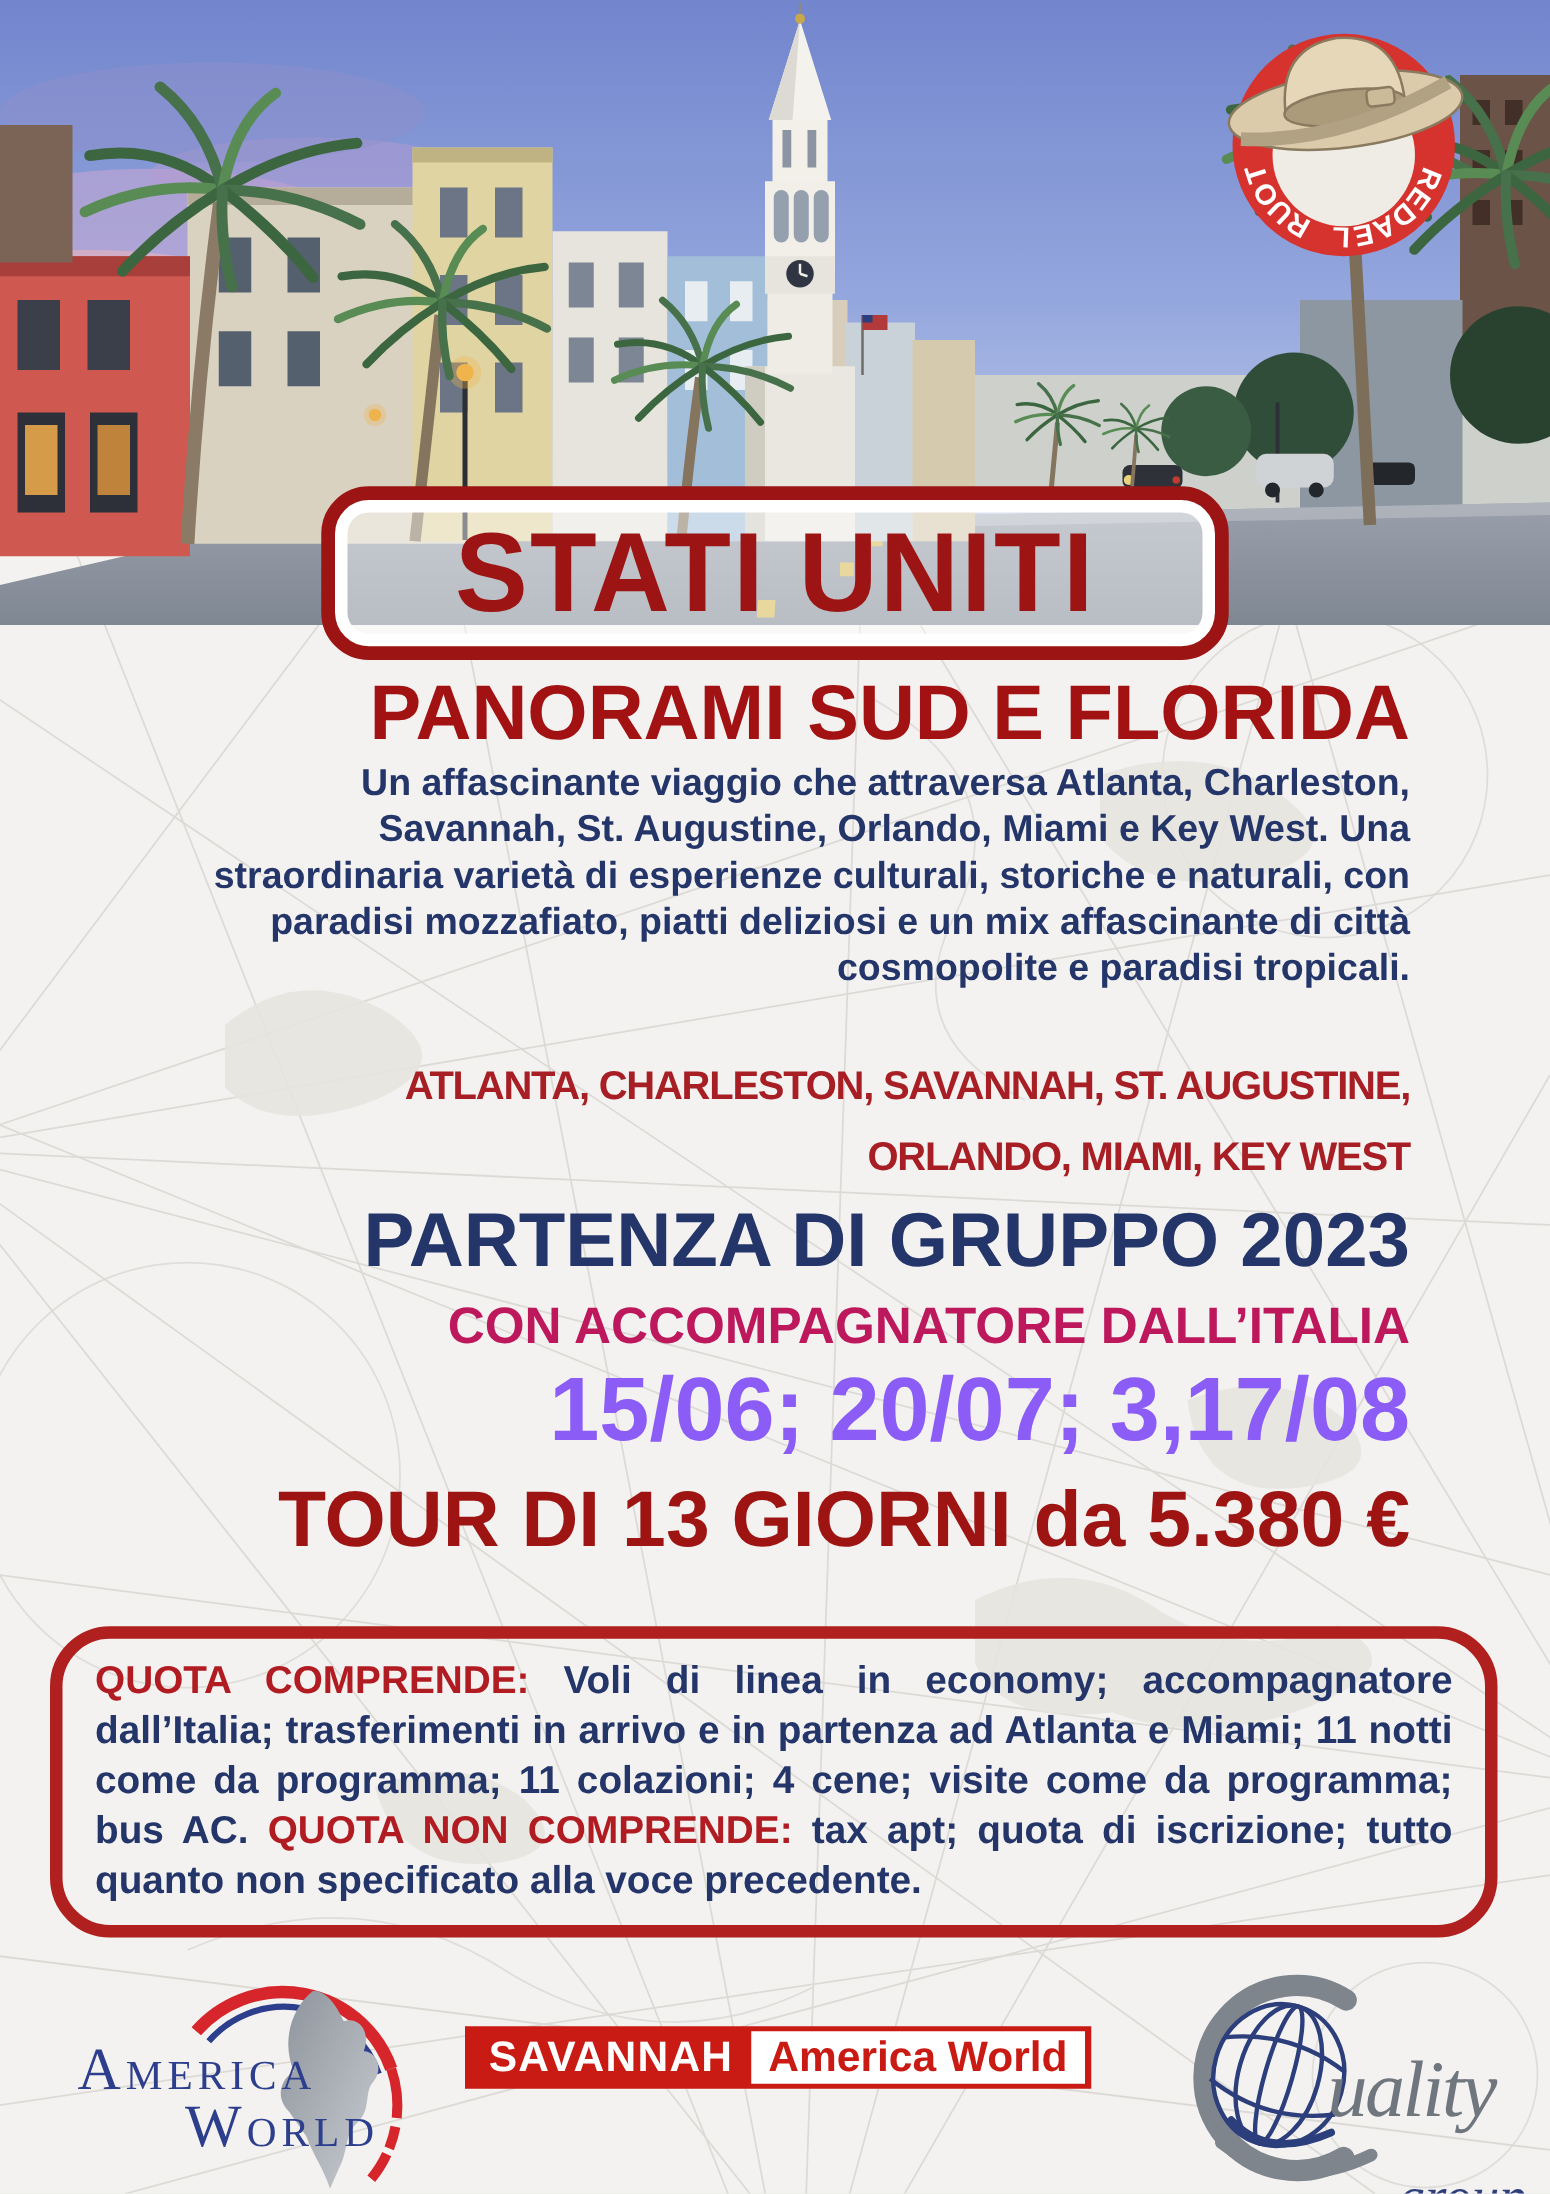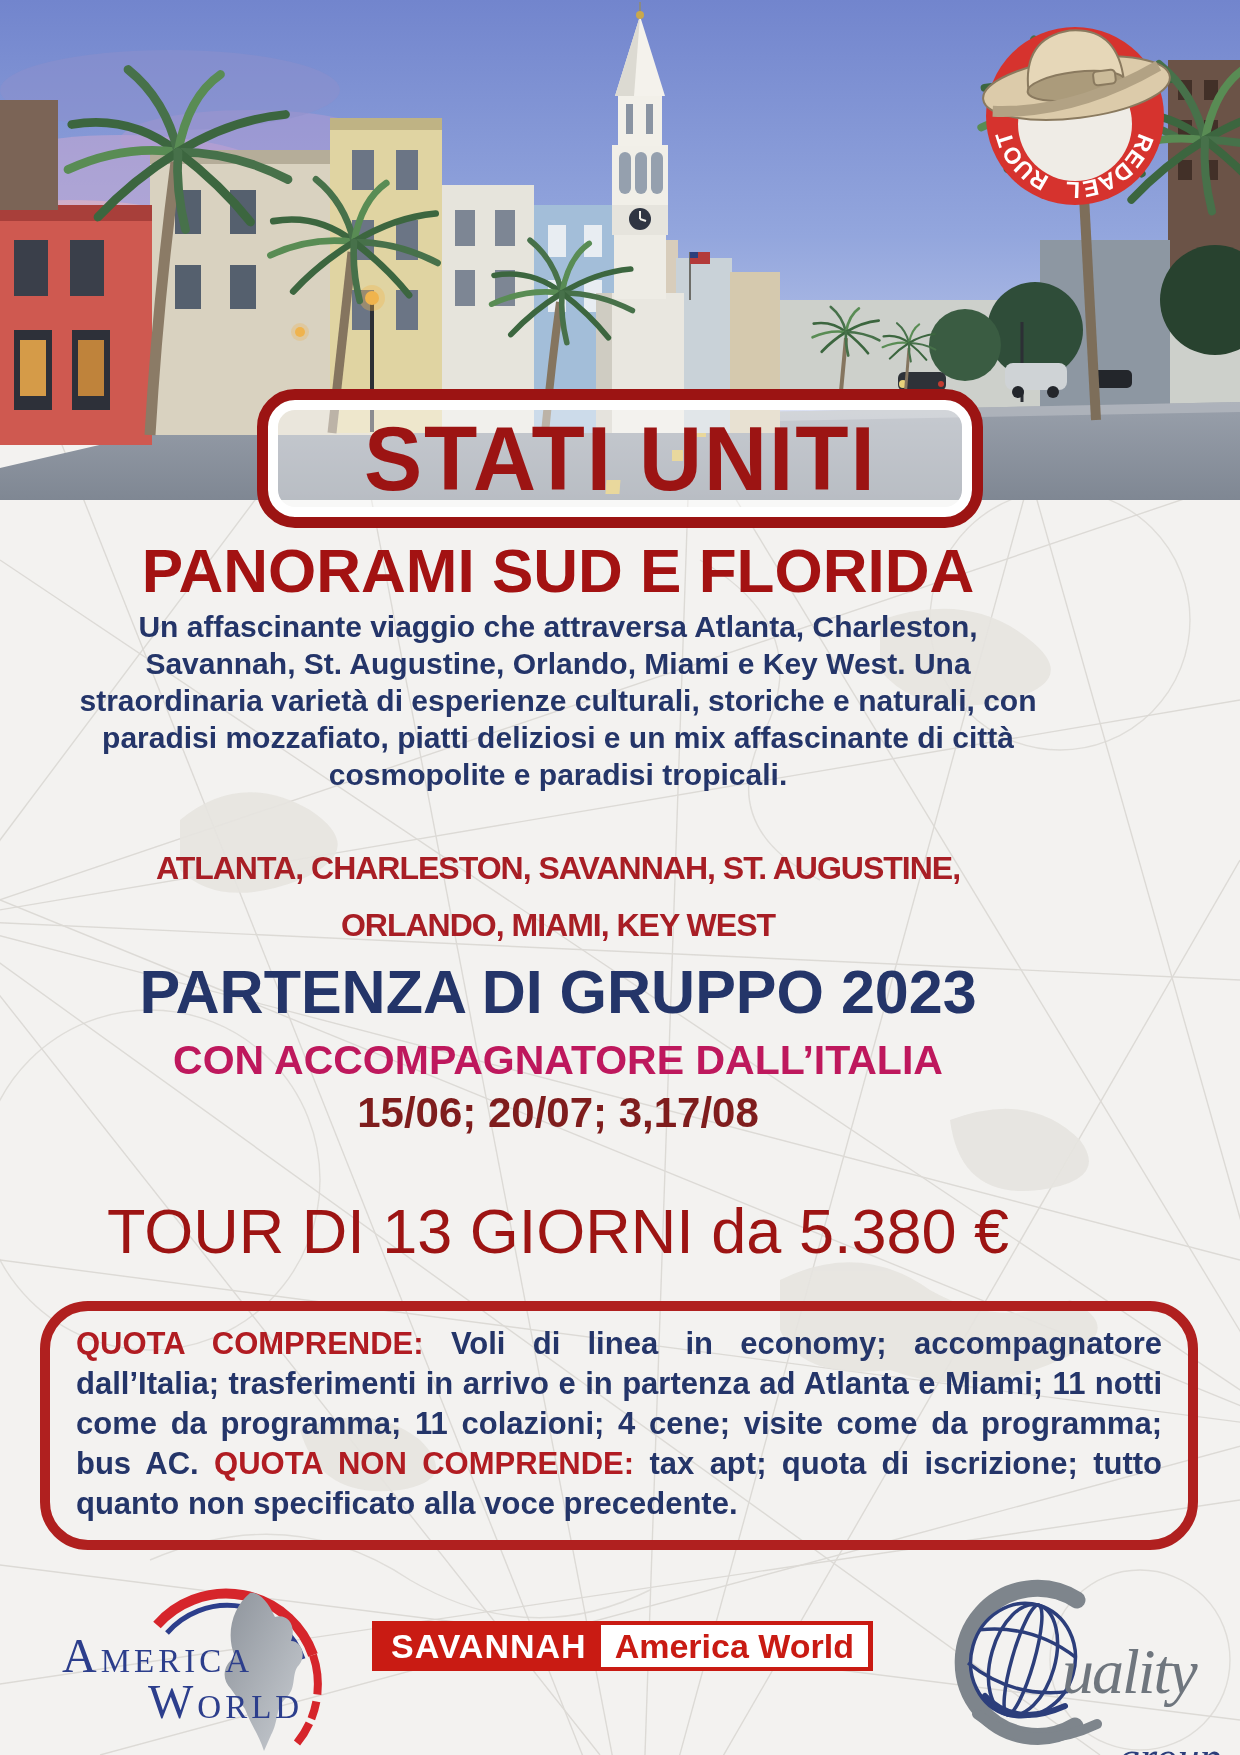--- a/index.html
+++ b/index.html
@@ -18,29 +18,29 @@
   .stamp{
     position:absolute;left:257px;top:389px;width:726px;height:139px;z-index:3;
     box-sizing:border-box;border:11px solid #9c1413;border-radius:38px;
     box-shadow:inset 0 0 0 10px #ffffff;background:rgba(255,255,255,.45);
     display:flex;align-items:center;justify-content:center;
   }
   .stamp-text{
     color:#9c1413;font-size:90px;font-weight:700;letter-spacing:2px;line-height:1;
     transform:scaleX(.97);white-space:nowrap;
   }
-  .centered{left:0;width:1116px;text-align:center;z-index:2;}
+  .centered{left:12px;width:1116px;text-align:right;z-index:2;}
   .subtitle{top:540px;font-size:62px;font-weight:700;color:#a31212;line-height:1;}
   .intro{top:608px;font-size:30px;font-weight:700;color:#243569;line-height:37px;}
   .cities{top:840px;font-size:32px;font-weight:700;color:#a81e25;line-height:57px;
     letter-spacing:-1px;}
   .partenza{top:962px;font-size:61px;font-weight:700;color:#243569;line-height:1;}
   .subheading{top:1040px;font-size:41px;font-weight:700;color:#be185d;line-height:1;}
-  .dates{top:1092px;font-size:42px;font-weight:700;color:#7f1d1d;line-height:1;}
-  .priceline{top:1185px;font-size:63px;font-weight:400;color:#9d1413;line-height:1;margin-top:15px;}
+  .dates{top:1092px;font-size:72px;font-weight:700;color:#8b5cf6;line-height:1;}
+  .priceline{top:1185px;font-size:63px;font-weight:700;color:#9d1413;line-height:1;}
   .quota-box{
     position:absolute;left:40px;top:1301px;width:1158px;z-index:2;
     box-sizing:border-box;border:10px solid #b0201f;border-radius:48px;
     padding:13px 26px 16px 26px;
   }
   .quota-text{
     font-size:31px;font-weight:700;line-height:40px;color:#243569;
     text-align:justify;
   }
   .quota-label{color:#b11c22;}

